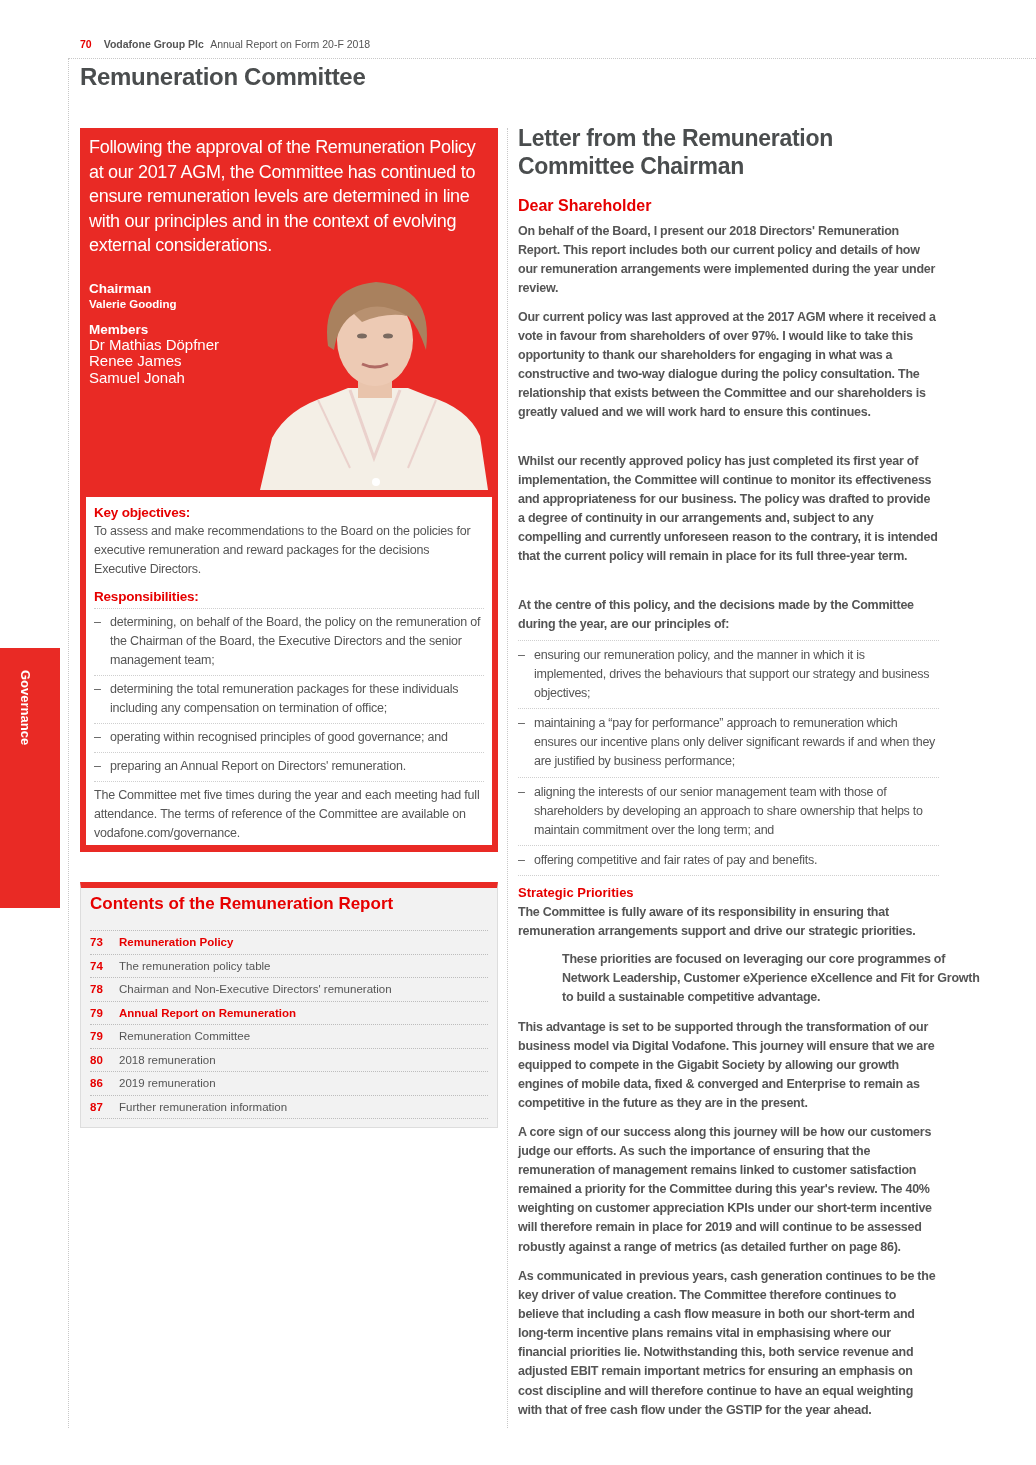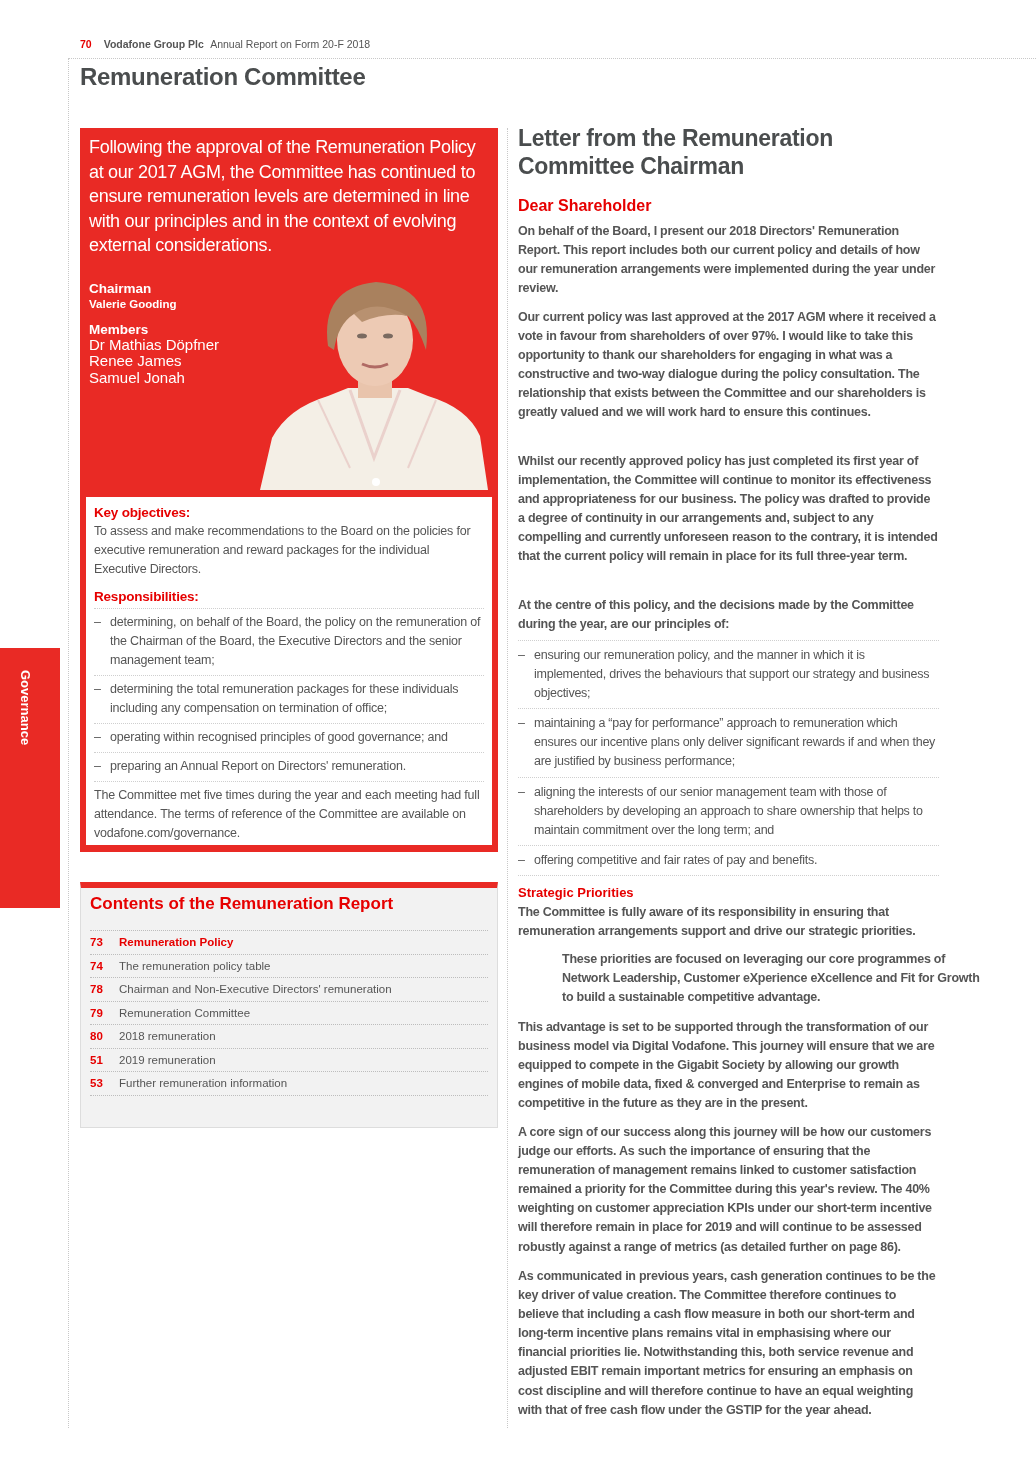--- a/index.html
+++ b/index.html
@@ -95,41 +95,42 @@
     <ellipse cx="104" cy="68" rx="5" ry="2.5" fill="#7a6a60"></ellipse>
     <ellipse cx="130" cy="68" rx="5" ry="2.5" fill="#7a6a60"></ellipse>
     <path d="M104 96 Q117 102 130 96" fill="none" stroke="#b06a64" stroke-width="3"></path>
     <circle cx="118" cy="214" r="4" fill="#fff"></circle>
   </svg>
 </div>
 
 <div class="abs white-box"></div>
 <div class="abs wb-inner">
   <div class="red-h">Key objectives:</div>
-  <div>To assess and make recommendations to the Board on the policies for executive remuneration and reward packages for the individual Executive Directors.</div>
+  <div>To assess and make recommendations to the Board on the policies for executive remuneration and reward packages for the decisions Executive Directors.</div>
   <div class="red-h" style="margin-top:8px; margin-bottom:2px;">Responsibilities:</div>
   <ul class="dash-list">
     <li>determining, on behalf of the Board, the policy on the remuneration of the Chairman of the Board, the Executive Directors and the senior management team;</li>
     <li>determining the total remuneration packages for these individuals including any compensation on termination of office;</li>
     <li>operating within recognised principles of good governance; and</li>
     <li>preparing an Annual Report on Directors' remuneration.</li>
   </ul>
   <div style="margin-top:4px;">The Committee met five times during the year and each meeting had full attendance. The terms of reference of the Committee are available on vodafone.com/governance.</div>
 </div>
 
 <div class="abs contents"></div>
 <div class="abs contents-title">Contents of the Remuneration Report</div>
 <ul class="abs contents-list">
   <li class="main"><span class="num">73</span><span class="label">Remuneration Policy</span></li>
   <li><span class="num">74</span><span class="label">The remuneration policy table</span></li>
   <li><span class="num">78</span><span class="label">Chairman and Non-Executive Directors' remuneration</span></li>
+  <li class="main"><span class="num">79</span><span class="label">Annual Report on Remuneration</span></li>
   <li><span class="num">79</span><span class="label">Remuneration Committee</span></li>
   <li><span class="num">80</span><span class="label">2018 remuneration</span></li>
-  <li><span class="num">51</span><span class="label">2019 remuneration</span></li>
-  <li><span class="num">53</span><span class="label">Further remuneration information</span></li>
+  <li><span class="num">86</span><span class="label">2019 remuneration</span></li>
+  <li><span class="num">87</span><span class="label">Further remuneration information</span></li>
 </ul>
 
 <div class="abs letter-title">Letter from the Remuneration Committee Chairman</div>
 <div class="abs dear">Dear Shareholder</div>
 <div class="abs rc" style="top:222px;">On behalf of the Board, I present our 2018 Directors' Remuneration Report. This report includes both our current policy and details of how our remuneration arrangements were implemented during the year under review.</div>
 <div class="abs rc" style="top:308px;">Our current policy was last approved at the 2017 AGM where it received a vote in favour from shareholders of over 97%. I would like to take this opportunity to thank our shareholders for engaging in what was a constructive and two-way dialogue during the policy consultation. The relationship that exists between the Committee and our shareholders is greatly valued and we will work hard to ensure this continues.</div>
 <div class="abs rc" style="top:452px;">Whilst our recently approved policy has just completed its first year of implementation, the Committee will continue to monitor its effectiveness and appropriateness for our business. The policy was drafted to provide a degree of continuity in our arrangements and, subject to any compelling and currently unforeseen reason to the contrary, it is intended that the current policy will remain in place for its full three-year term.</div>
 <div class="abs rc" style="top:596px;">At the centre of this policy, and the decisions made by the Committee during the year, are our principles of:</div>
 <ul class="abs dash-list principles">
   <li>ensuring our remuneration policy, and the manner in which it is implemented, drives the behaviours that support our strategy and business objectives;</li>

